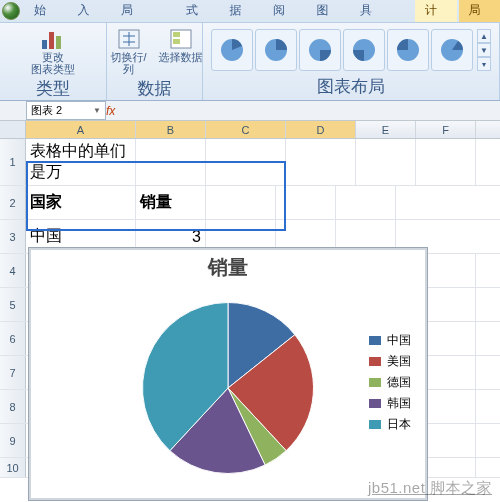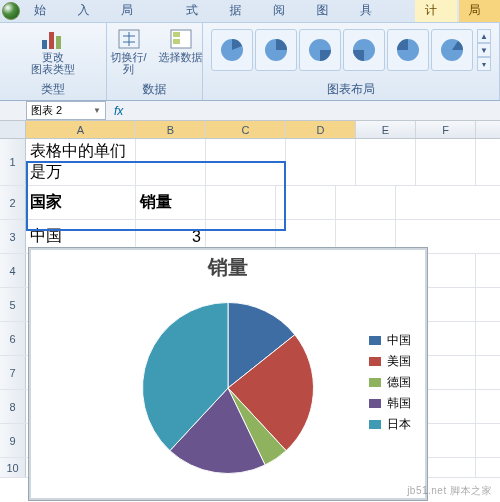--- a/index.html
+++ b/index.html
@@ -53,21 +53,21 @@
   .rgroup {
     border-right: 1px solid #b8cee6;
     padding: 4px 6px 2px;
     display: flex;
     flex-direction: column;
     align-items: center;
     justify-content: space-between;
   }
   .rgroup .grow { display: flex; gap: 6px; align-items: flex-start; flex: 1; }
   .rgroup-label {
-    font-size: 12px;
+    font-size: 17px;
     color: #3b5b88;
     text-align: center;
     padding-top: 2px;
   }
   .bigbtn {
     display: flex;
     flex-direction: column;
     align-items: center;
     width: 46px;
     cursor: pointer;
@@ -114,21 +114,21 @@
   }
   .namebox {
     width: 80px; margin-left: 26px;
     border: 1px solid #a7b7c9;
     background: #fff;
     padding: 1px 4px;
     font-size: 11px;
     display: flex; justify-content: space-between; align-items: center;
   }
   .namebox .dd { color: #666; font-size: 8px; }
-  .fx { margin: 0 8px; color: #0369a1; font-style: italic; }
+  .fx { margin: 0 0; color: #c2410c; font-style: italic; }
 
   .sheet { position: relative; }
   .colhdr {
     display: flex;
     background: linear-gradient(#f5f7fa, #e4eaf1);
     border-bottom: 1px solid #c0c8d0;
     height: 18px;
   }
   .rowhdr-spacer {
     width: 26px;
@@ -195,24 +195,25 @@
     position: absolute;
     right: 16px; top: 80px;
     font-size: 12px;
   }
   .legend .li { display: flex; align-items: center; margin: 4px 0; }
   .legend .sw { width: 12px; height: 9px; margin-right: 6px; }
 
   .watermark {
     position: absolute;
     right: 8px; bottom: 4px;
-    font-size: 10px;
+    font-size: 15px;
     color: rgba(0,0,0,0.35);
     font-family: Arial, sans-serif;
     letter-spacing: 0.5px;
+    text-decoration: underline;
   }
 </style>
 </head>
 <body>
 
 <div class="ribbon">
   <div class="orb"></div>
   <div class="tabs">
     <div class="tab">开始</div>
     <div class="tab">插入</div>

